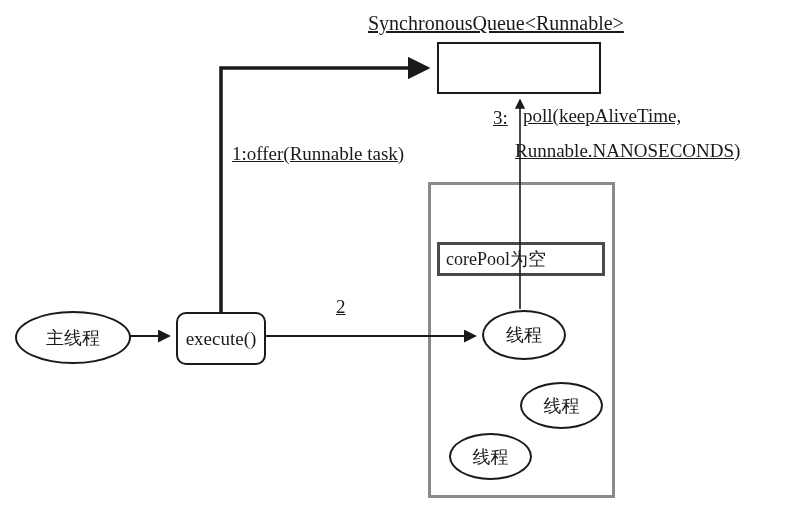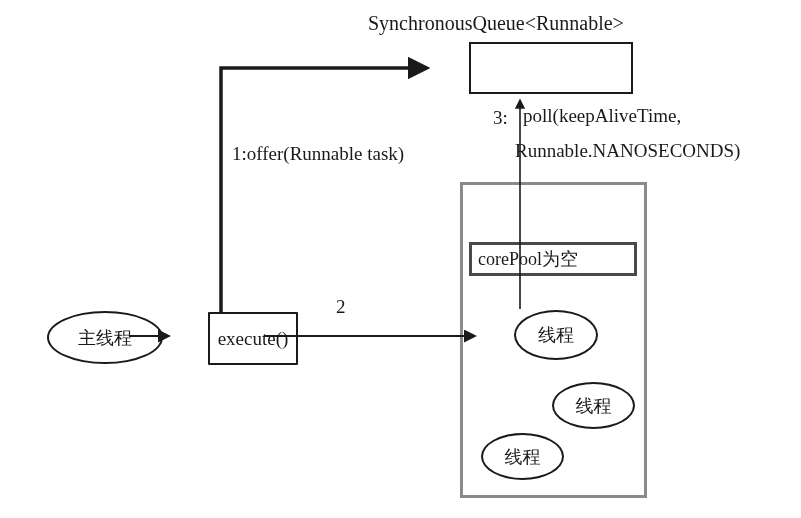--- a/index.html
+++ b/index.html
@@ -9,25 +9,26 @@
   }
   .canvas {
     position: relative;
     width: 801px;
     height: 518px;
     background: #ffffff;
     font-family: "Liberation Serif", "DejaVu Serif", serif;
     color: #1a1a1a;
     overflow: hidden;
   }
-  .abs { position: absolute; margin-left: 32px; }
+  .abs { position: absolute; }
   .label {
     position: absolute;
     white-space: nowrap;
     line-height: 1.1;
+    text-decoration: underline;
   }
   .title-label {
     left: 368px; top: 12px;
     font-size: 20px;
   }
   .offer-label {
     left: 232px; top: 144px;
     font-size: 19px;
   }
   .step3-label {
@@ -69,21 +70,21 @@
     background: #ffffff;
     display: flex;
     align-items: center;
     padding-left: 6px;
     font-size: 18px;
   }
   .execute-box {
     left: 176px; top: 312px;
     width: 86px; height: 49px;
     border: 2px solid #1a1a1a;
-    border-radius: 1px;
+    border-radius: 10px;
     background: #ffffff;
     display: flex;
     align-items: center;
     justify-content: center;
     font-size: 19px;
   }
   .ellipse {
     border: 2px solid #1a1a1a;
     border-radius: 50%;
     background: #ffffff;

